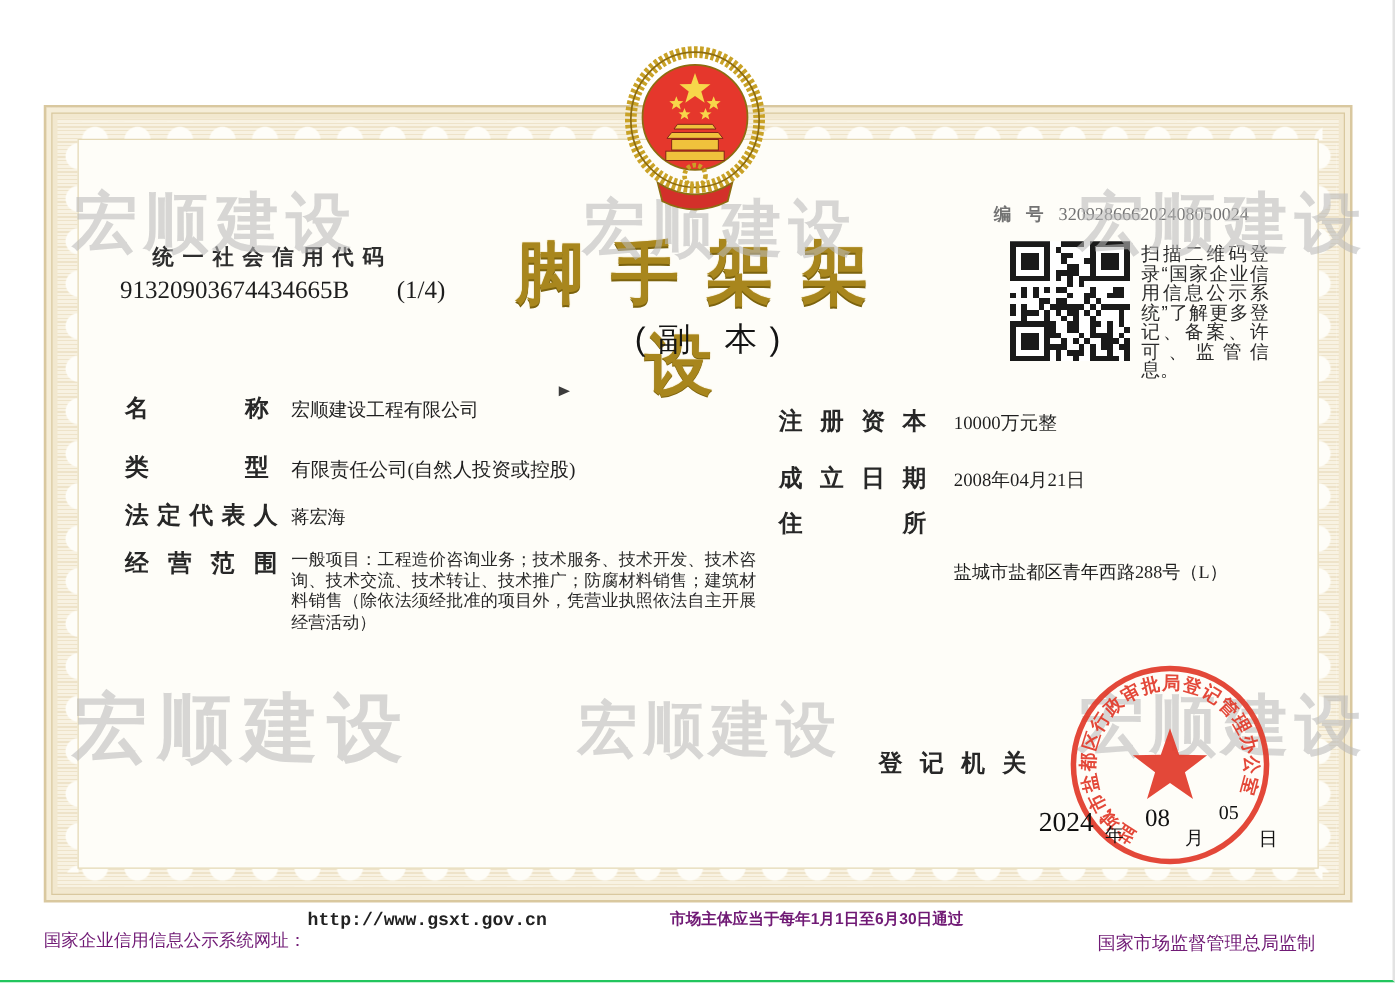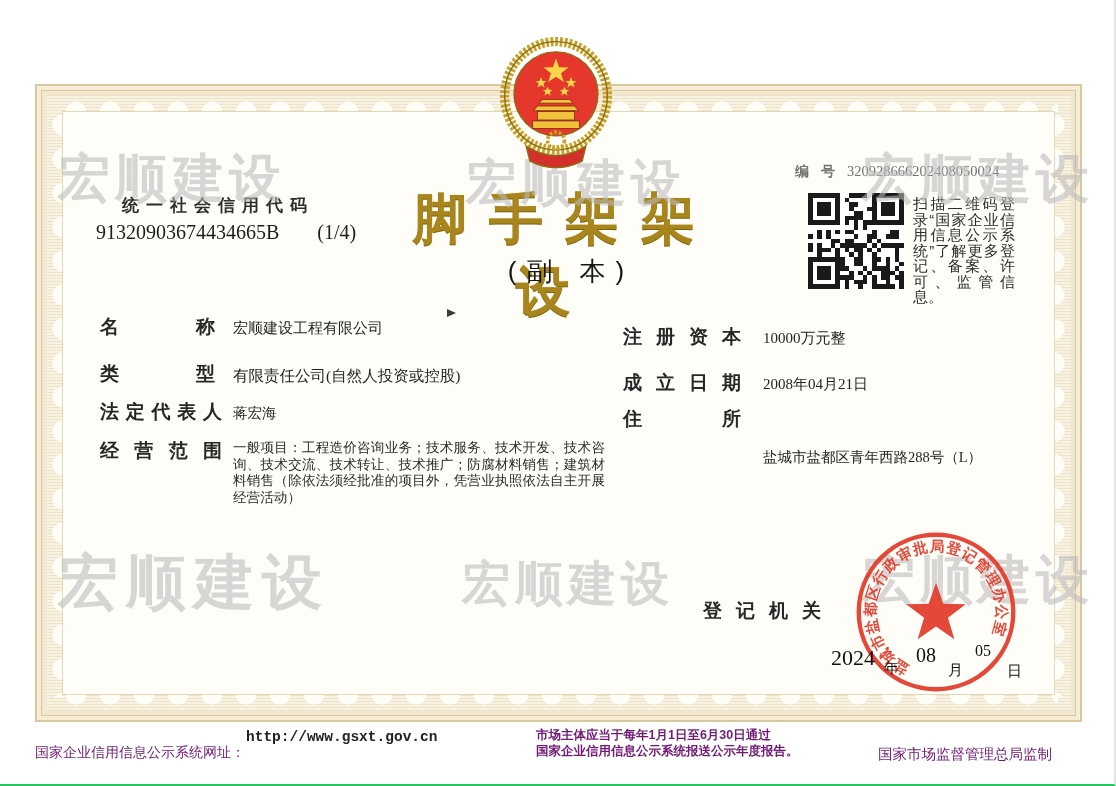--- a/index.html
+++ b/index.html
@@ -409,15 +409,14 @@
   <div class="abs date-part d-num d-year">2024</div>
   <div class="abs date-part d-year-u">年</div>
   <div class="abs date-part d-num d-month">08</div>
   <div class="abs date-part d-month-u">月</div>
   <div class="abs date-part d-num d-day">05</div>
   <div class="abs date-part d-day-u">日</div>
 
   <div class="abs ft ft-site-label">国家企业信用信息公示系统网址：</div>
   <div class="abs ft ft-url">http://www.gsxt.gov.cn</div>
   <div class="abs ft ft-n1">市场主体应当于每年1月1日至6月30日通过</div>
-  <div class="abs ft ft-n2">国家企业信用信息公示系统报送公示年度报告。</div>
   <div class="abs ft ft-prod">国家市场监督管理总局监制</div>
 </div>
 
 </body></html>

